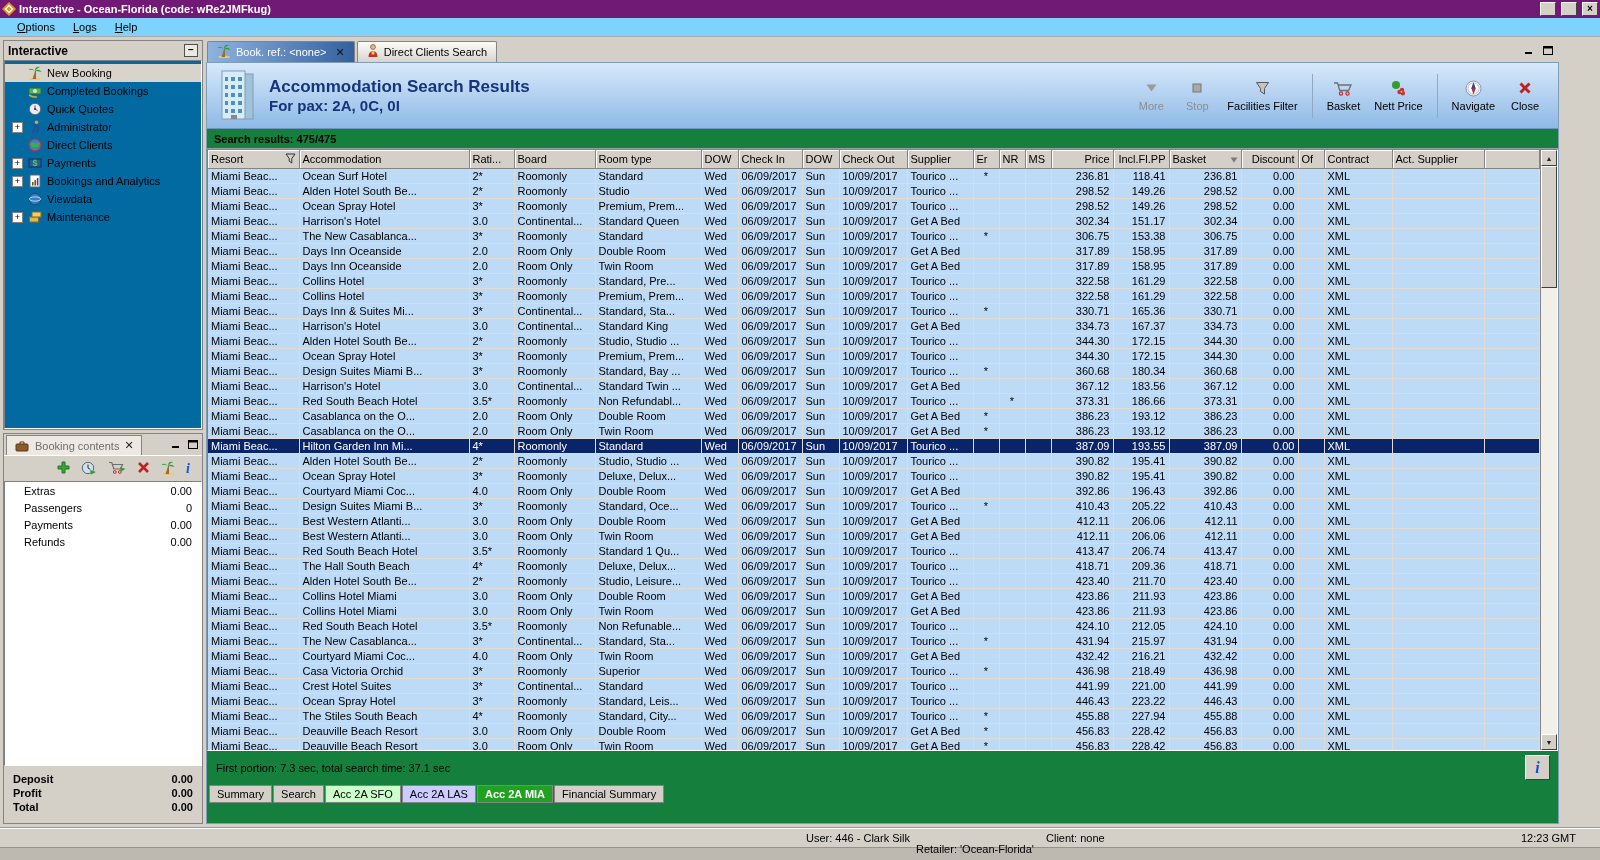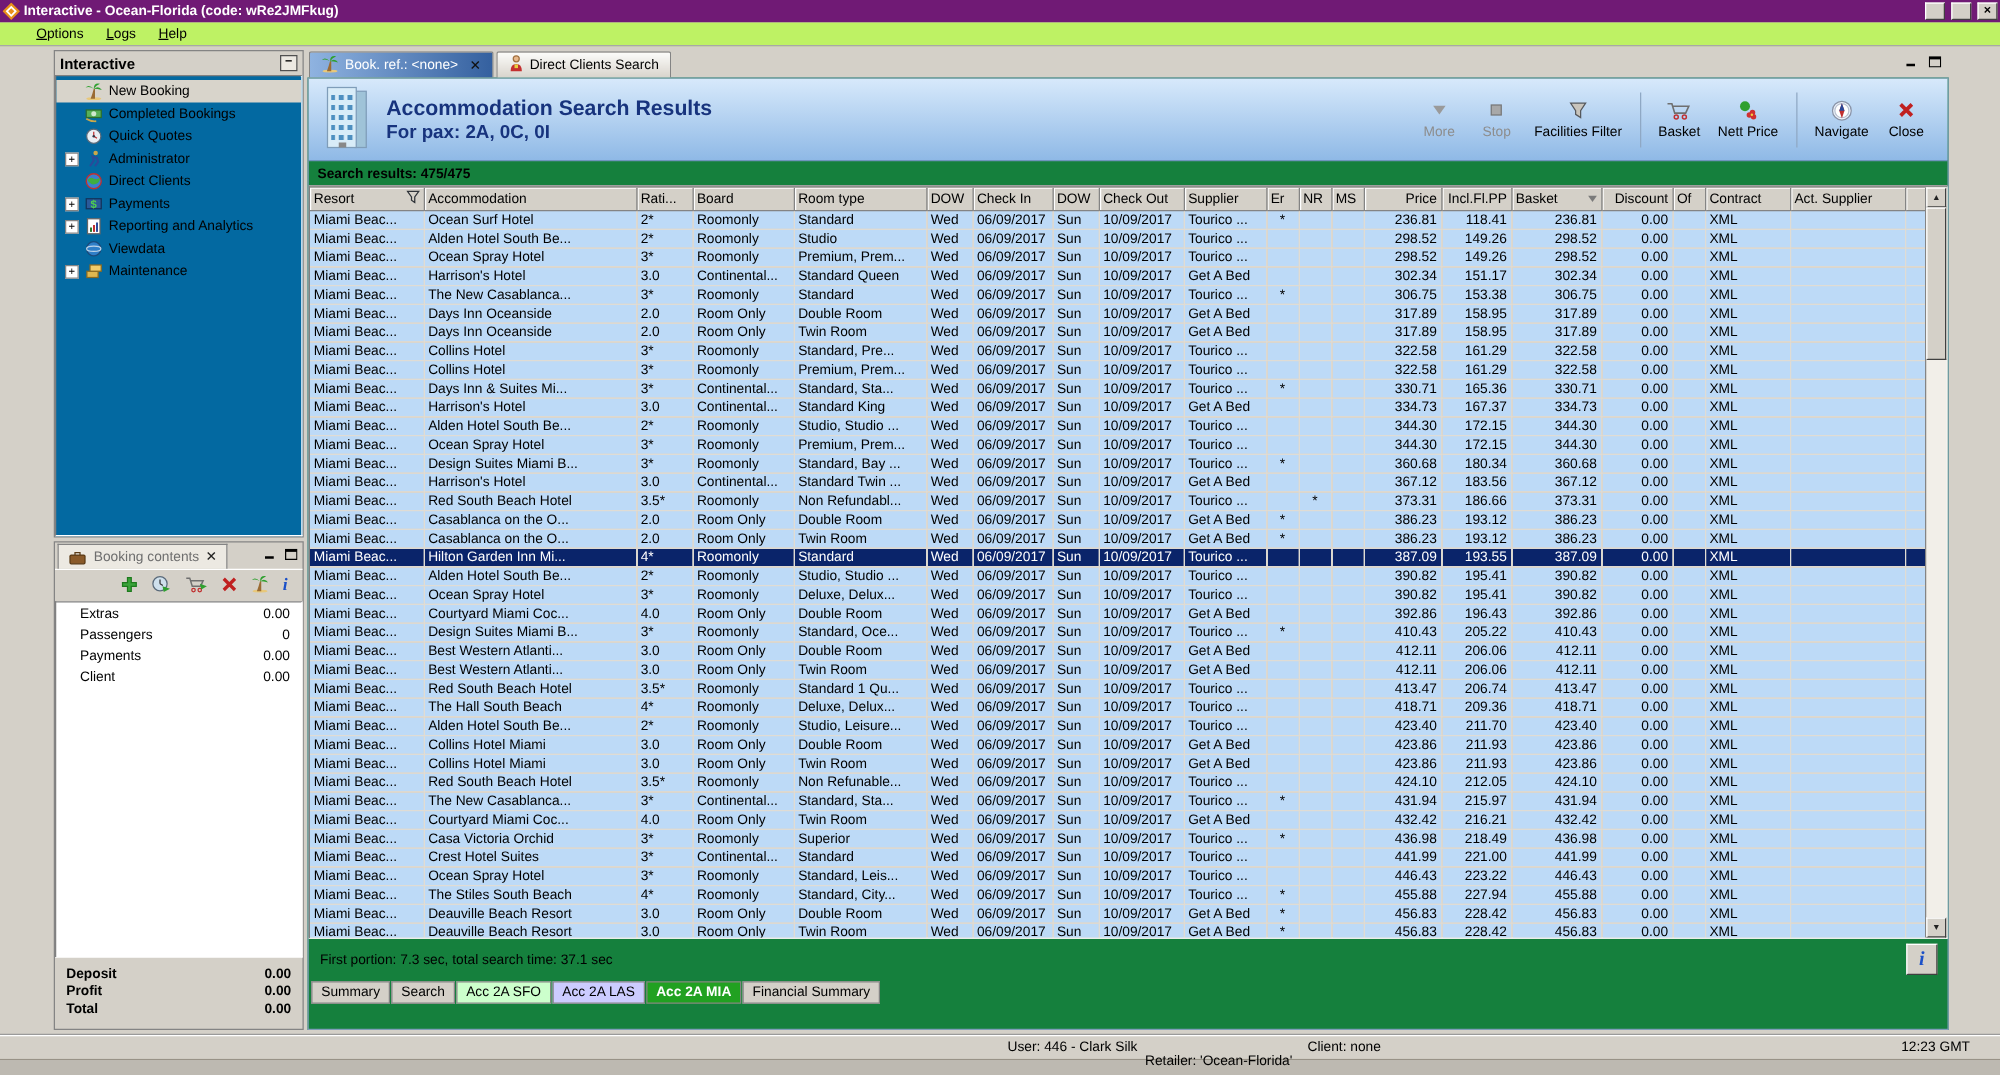--- a/index.html
+++ b/index.html
@@ -8,24 +8,24 @@
   .app { width:1600px; height:860px; display:flex; flex-direction:column; }
 
   
   .titlebar { height:18px; background:#701a75; display:flex; align-items:center; padding:0 2px; gap:3px; flex:none; }
   .titlebar .app-ic { width:14px; height:14px; display:flex; }
   .title-text { color:#fff; font-weight:bold; font-size:11px; white-space:nowrap; }
   .tb-spacer { flex:1; }
   .win-btn { width:16px; height:14px; background:#d4d0c8; border:1px solid; border-color:#fff #404040 #404040 #fff; display:flex; align-items:center; justify-content:center; margin-left:2px; font-size:10px; font-weight:bold; line-height:10px; }
 
   
-  .menubar { height:19px; background:#bef264; display:flex; align-items:center; padding-left:20px; flex:none; border-bottom:1px solid #a8a8a8; }
+  .menubar { height:19px; background:#7dd3fc; display:flex; align-items:center; padding-left:8px; flex:none; border-bottom:1px solid #a8a8a8; }
   .menu-item { padding:2px 9px; cursor:default; }
 
-  .workspace { flex:1; display:flex; padding:3px; gap:3px; min-height:0;margin-left:40px; }
+  .workspace { flex:1; display:flex; padding:3px; gap:3px; min-height:0; }
 
   
   .left-col { width:200px; flex:none; display:flex; flex-direction:column; gap:3px; min-height:0; }
   .panel-int { height:390px; flex:none; display:flex; flex-direction:column; border:1px solid #848484; background:#d4d0c8; }
   .panel-int-header { height:19px; display:flex; align-items:center; padding:0 4px; font-weight:bold; font-size:12px; }
   .collapse-btn { margin-left:auto; width:14px; height:13px; border:1px solid #505050; background:#ece9e2; font-size:10px; line-height:10px; text-align:center; }
   .tree { flex:1; background:#0369a1; border:1px solid; border-color:#808080 #fff #fff #808080; padding-top:3px; overflow:hidden; }
   .tree-row { height:18px; display:flex; align-items:center; gap:4px; padding-left:7px; }
   .tree-row.selected { background:#d8d4cb; }
   .expander { width:11px; height:11px; flex:none; border:1px solid #848484; background:#fff; font-size:9px; line-height:9px; text-align:center; }
@@ -208,21 +208,21 @@
             <div class="tree-row">
               <span class="expander">+</span>
               <span class="tree-icon">
                 <svg width="14" height="14" viewBox="0 0 14 14">
                   <rect x="2" y="1" width="10" height="12" fill="#fff" stroke="#666"></rect>
                   <rect x="4" y="8" width="1.6" height="3.5" fill="#2a7a2a"></rect>
                   <rect x="6.4" y="6" width="1.6" height="5.5" fill="#c03030"></rect>
                   <rect x="8.8" y="4" width="1.6" height="7.5" fill="#2a4a9a"></rect>
                 </svg>
               </span>
-              <span class="tree-label">Reporting and Analytics</span>
+              <span class="tree-label">Bookings and Analytics</span>
             </div>
             <div class="tree-row">
               <span class="expander blank"></span>
               <span class="tree-icon">
                 <svg width="14" height="14" viewBox="0 0 14 14">
                   <circle cx="7" cy="7" r="5.7" fill="#2f7fc8" stroke="#1a4a7a"></circle>
                   <ellipse cx="7" cy="7" rx="5.7" ry="2.1" fill="none" stroke="#bcd4e8"></ellipse>
                 </svg>
               </span>
               <span class="tree-label">Viewdata</span>
@@ -308,21 +308,21 @@
             </div>
             <div class="bc-row">
               <span class="lbl">Passengers</span>
               <span class="val">0</span>
             </div>
             <div class="bc-row">
               <span class="lbl">Payments</span>
               <span class="val">0.00</span>
             </div>
             <div class="bc-row">
-              <span class="lbl">Client</span>
+              <span class="lbl">Refunds</span>
               <span class="val">0.00</span>
             </div>
           </div>
         <div class="bc-summary">
             <div class="bc-sumrow">
               <span class="lbl">Deposit</span>
               <span class="val">0.00</span>
             </div>
             <div class="bc-sumrow">
               <span class="lbl">Profit</span>

